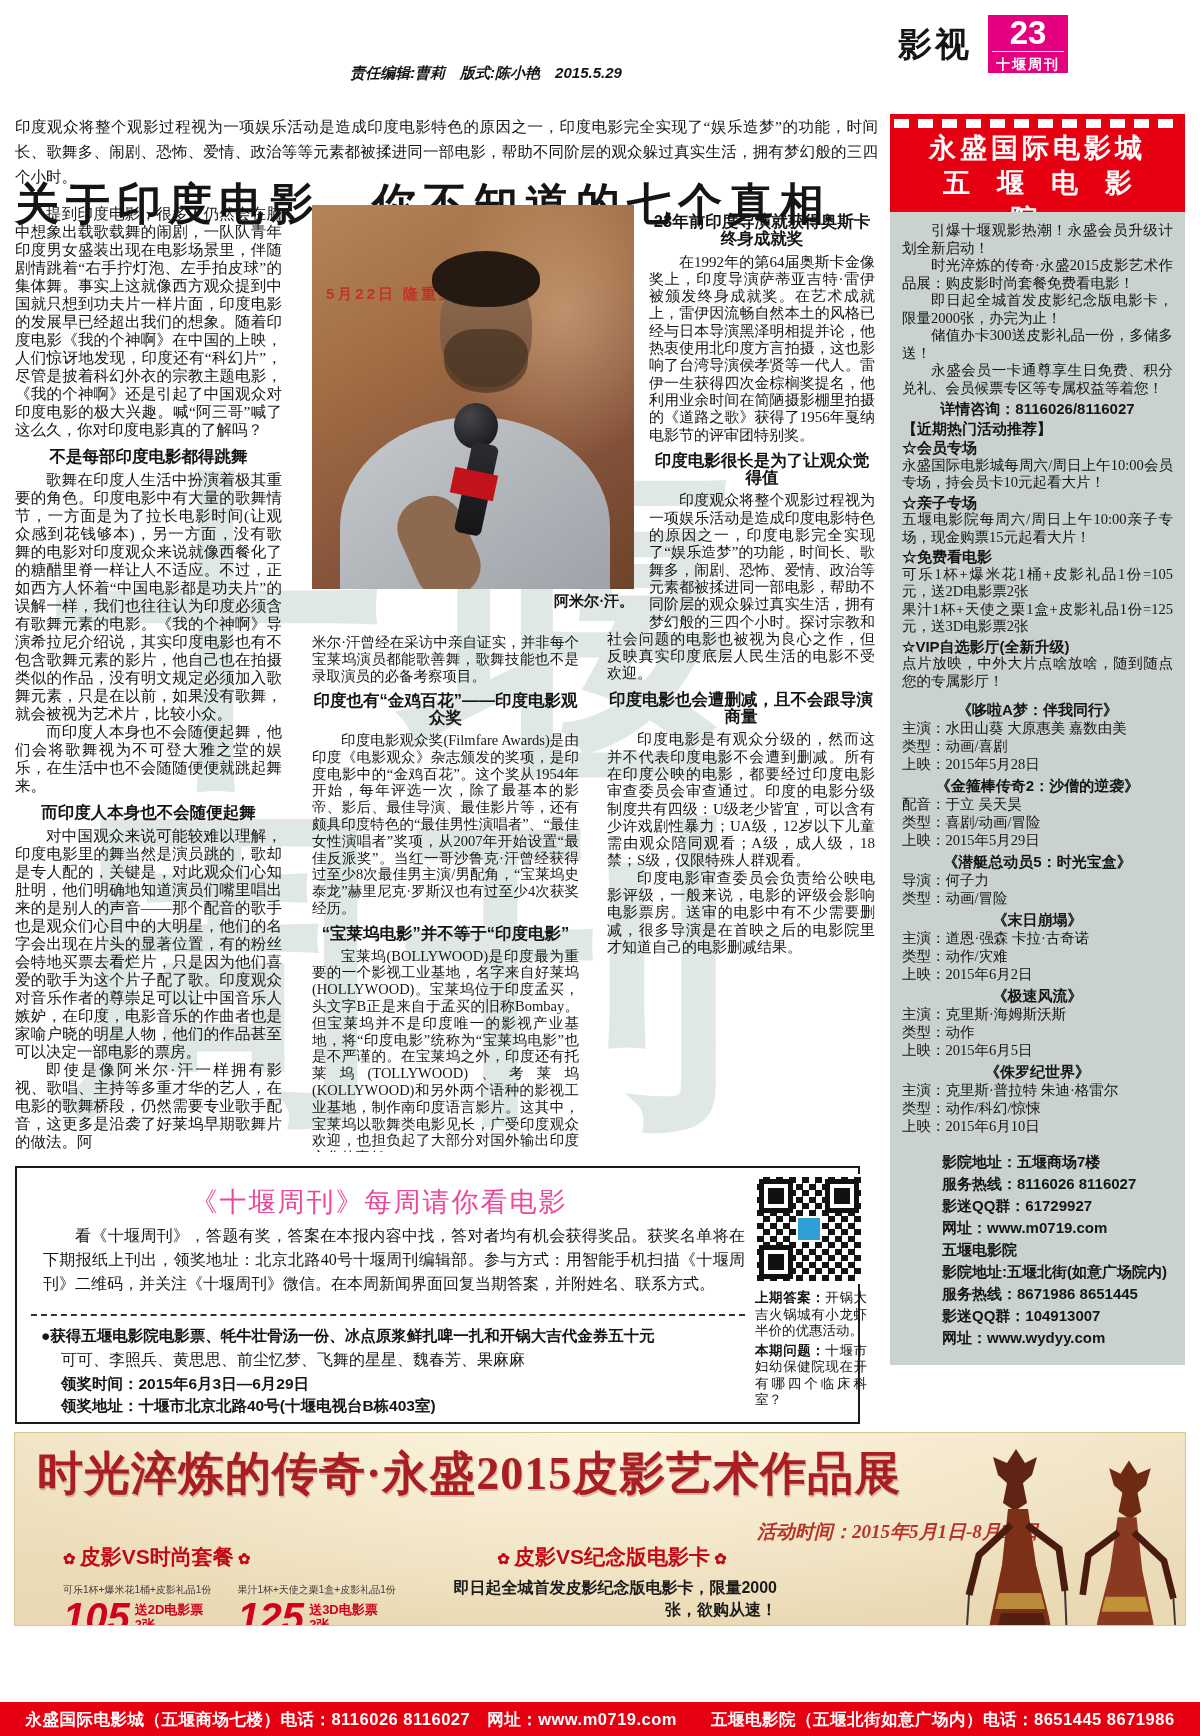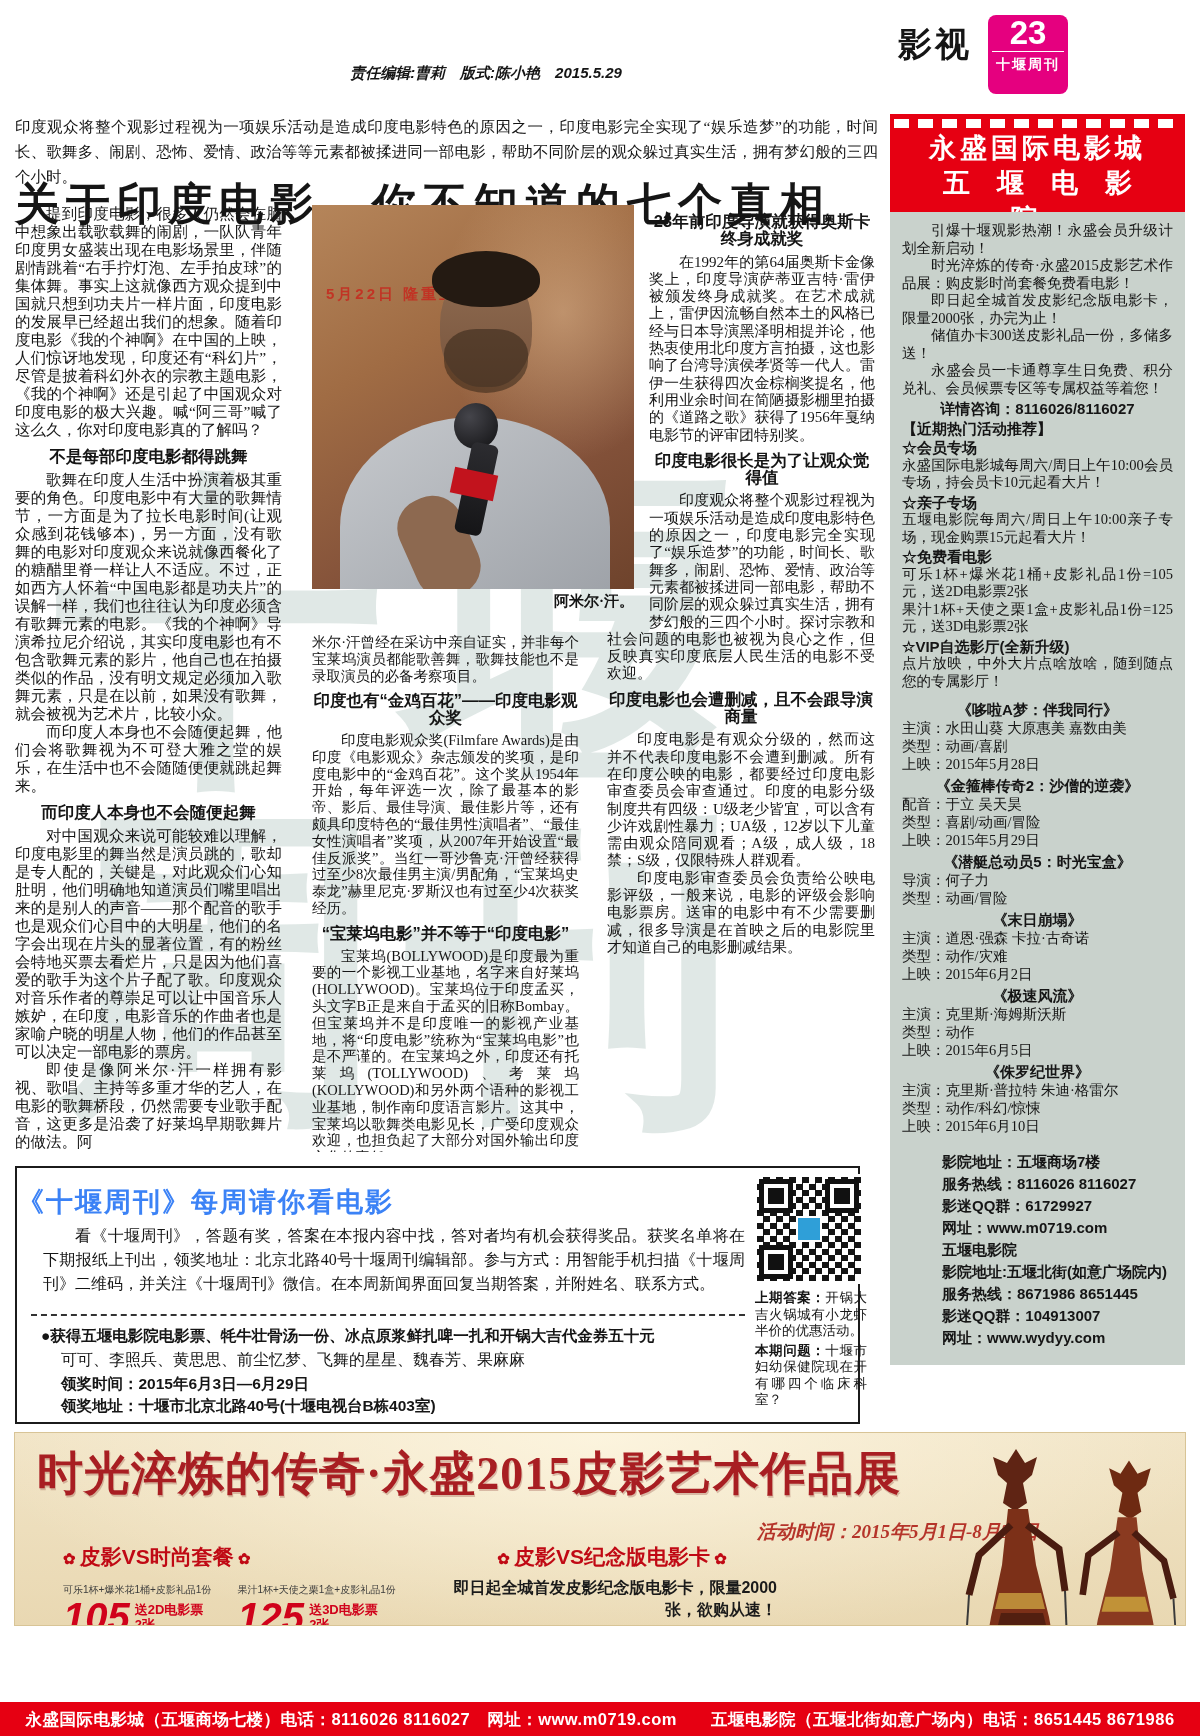--- a/index.html
+++ b/index.html
@@ -10,22 +10,22 @@
   .watermark{position:absolute;left:55px;top:465px;width:760px;
     font-family:"Liberation Sans",sans-serif;font-weight:bold;
     font-size:330px;line-height:335px;letter-spacing:22px;
     color:rgba(163,189,181,0.34);z-index:0;user-select:none;}
 
   
   .section-title{position:absolute;left:0;top:22px;width:972px;text-align:right;
     font-family:"Liberation Sans",sans-serif;font-weight:bold;font-size:34px;letter-spacing:3px;}
   .header-meta{position:absolute;left:0;top:64px;width:972px;text-align:center;
     font-family:"Liberation Sans",sans-serif;font-weight:bold;font-style:italic;font-size:15px;}
-  .page-badge{position:absolute;left:988px;top:15px;width:80px;height:79px;background:#e5007f;
-    border-radius:8px;color:#fff;text-align:center;font-family:"Liberation Sans",sans-serif;}
+  .page-badge{position:absolute;left:988px;top:15px;width:80px;height:58px;background:#e5007f;
+    border-radius:0;color:#fff;text-align:center;font-family:"Liberation Sans",sans-serif;}
   .page-badge .num{font-size:33px;font-weight:bold;line-height:36px;}
   .page-badge .rule{height:0;border-top:1.5px solid #fff;margin:0 4px;}
   .page-badge .mast{font-size:14px;font-weight:bold;letter-spacing:2px;line-height:24px;}
 
   
   .lead{position:absolute;left:15px;top:98px;width:863px;font-size:15.5px;line-height:25px;
     text-align:justify;z-index:1;}
   .headline{position:absolute;left:15px;top:146px;width:900px;z-index:1;
     font-family:"Liberation Sans",sans-serif;font-weight:bold;font-size:44px;letter-spacing:7px;}
 
@@ -86,22 +86,22 @@
   .movie-title{font-family:"Liberation Sans",sans-serif;font-weight:bold;font-size:15px;
     text-align:center;margin-top:3px;line-height:19px;}
   .movie-line{line-height:18px;}
   .cinema-info{margin-top:16px;padding-left:40px;font-family:"Liberation Sans",sans-serif;
     font-weight:bold;font-size:15px;}
   .info-line{line-height:22px;white-space:nowrap;}
 
   
   .promo-box{position:absolute;left:15px;top:1166px;width:845px;height:258px;box-sizing:border-box;
     border:2.5px solid #1b1b1b;background:#fff;z-index:1;}
-  .pb-title{position:absolute;left:0;top:16px;width:724px;text-align:left;color:#3b82f6;
-    font-weight:bold;font-size:27px;letter-spacing:2px;}
+  .pb-title{position:absolute;left:0;top:16px;width:724px;text-align:center;color:#ec4899;
+    font-weight:normal;font-size:27px;letter-spacing:2px;}
   .pb-para{position:absolute;left:26px;top:56px;width:702px;font-size:16px;line-height:24px;
     text-indent:2em;text-align:justify;margin:0;}
   .pb-dash{position:absolute;left:14px;top:146px;width:714px;border-top:2px dashed #333;}
   .pb-bullet{position:absolute;left:24px;top:158px;width:706px;
     font-family:"Liberation Sans",sans-serif;font-weight:bold;font-size:15.5px;}
   .pb-names{position:absolute;left:44px;top:182px;width:680px;font-size:16px;}
   .pb-time{position:absolute;left:44px;top:206px;font-family:"Liberation Sans",sans-serif;
     font-weight:bold;font-size:15.5px;}
   .pb-addr{position:absolute;left:44px;top:228px;font-family:"Liberation Sans",sans-serif;
     font-weight:bold;font-size:15.5px;}

